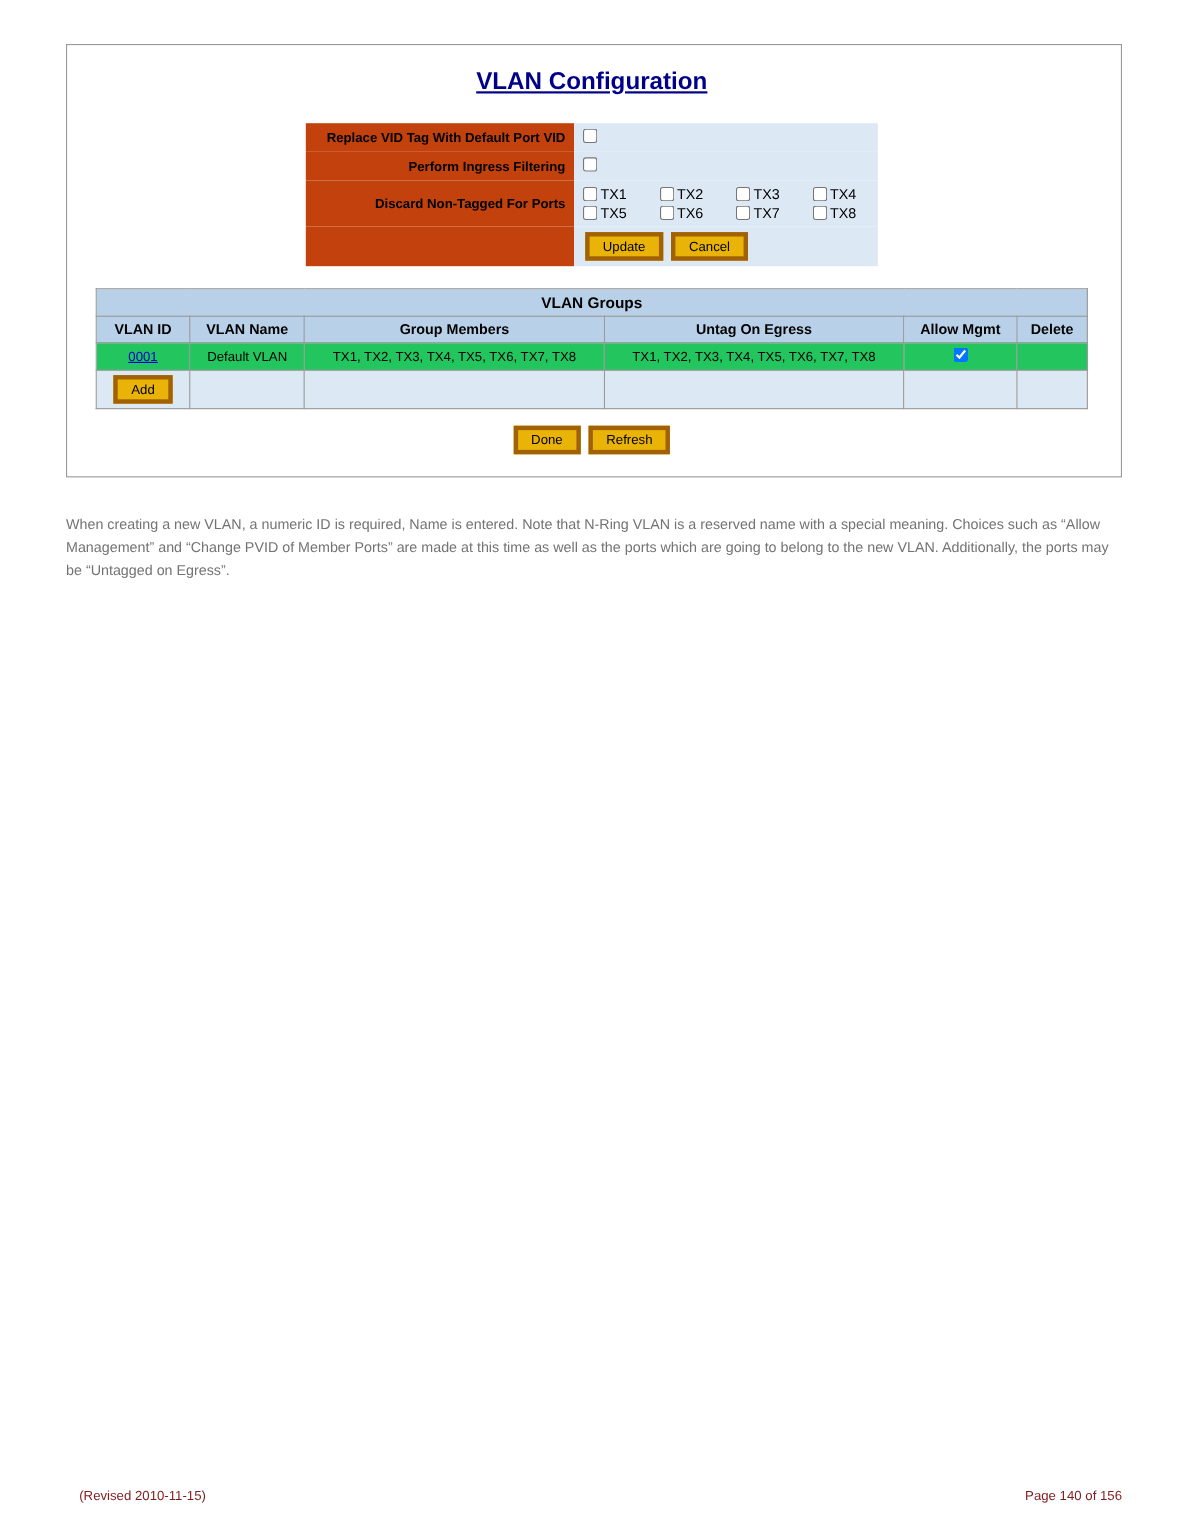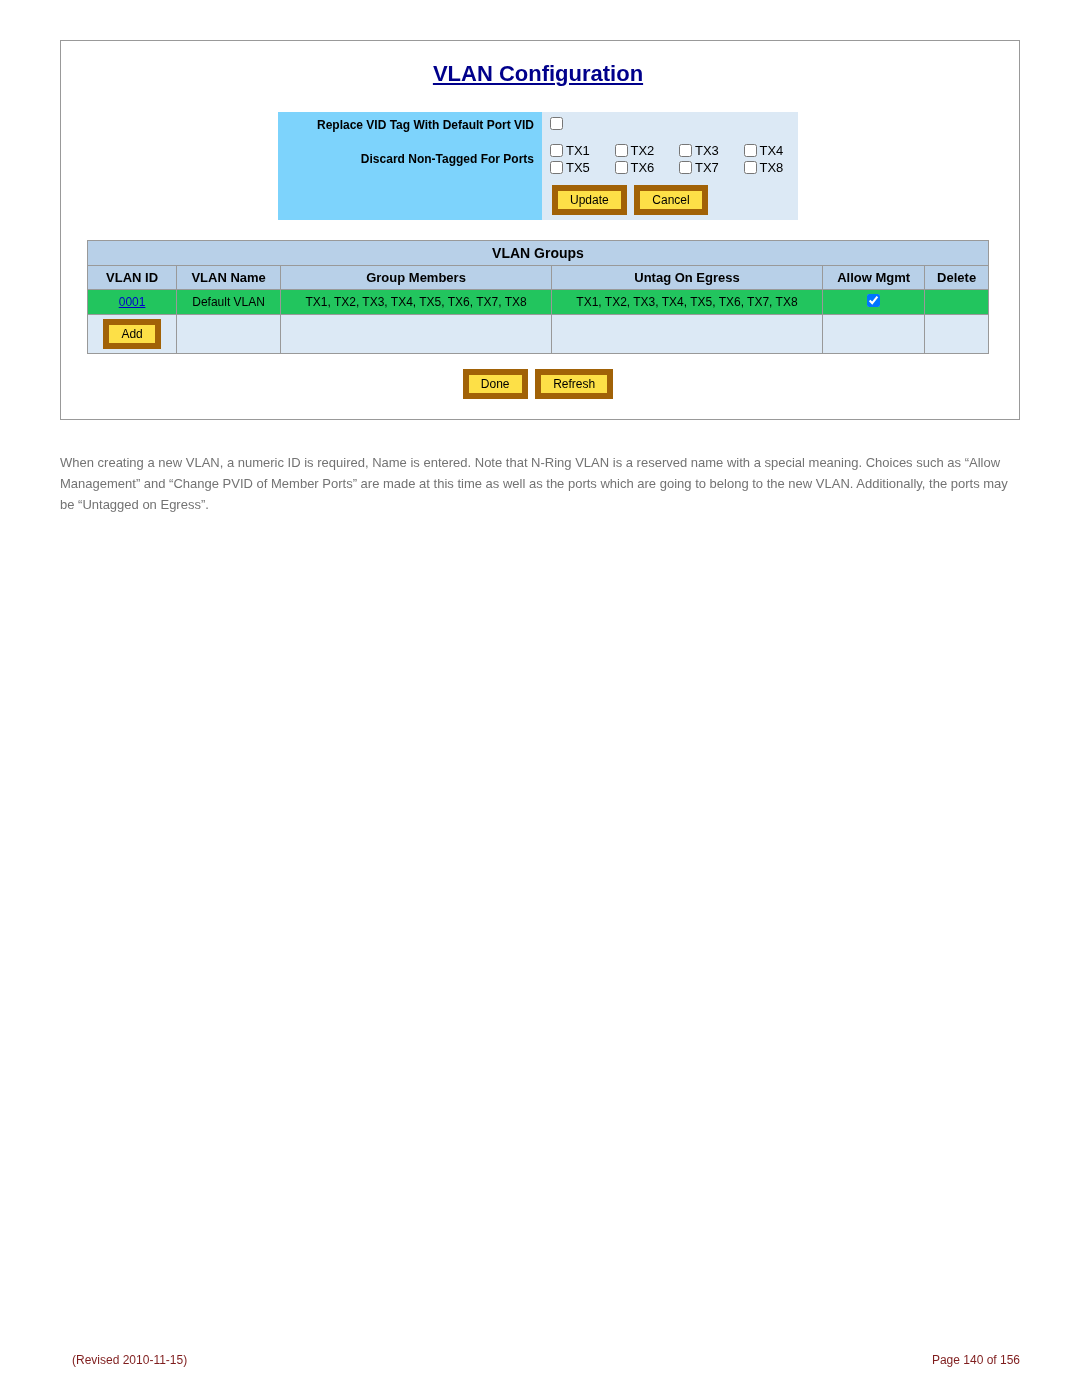--- a/index.html
+++ b/index.html
@@ -38,25 +38,25 @@
     .config-table {
       margin: 0 auto 20px auto;
       border-collapse: collapse;
       width: 520px;
     }
     .config-table td {
       padding: 5px 8px;
       vertical-align: middle;
     }
     .config-label-cell {
-      background: #7dd3fc;
+      background: #c2410c;
       text-align: right;
       font-weight: bold;
       font-size: 12px;
-      width: 264px;
+      width: 244px;
       padding: 6px 10px;
     }
     .config-value-cell {
       background: #dce9f5;
       padding: 6px 10px;
     }
 
     
     .ports-grid {
       display: grid;
@@ -65,22 +65,22 @@
     }
     .port-item {
       display: flex;
       align-items: center;
       gap: 3px;
       white-space: nowrap;
     }
     .btn {
       display: inline-block;
       padding: 2px 12px;
-      border: 6px solid #a16207;
-      background: #fde047;
+      border: 4px solid #a16207;
+      background: #eab308;
       cursor: pointer;
       font-size: 12px;
       font-family: Arial, sans-serif;
       margin: 0 2px;
     }
 
     
     .vlan-section {
       margin-top: 15px;
       border-radius: 12px;
@@ -164,20 +164,26 @@
     <table class="config-table">
 
       <tbody>
           <tr>
         <td class="config-label-cell">Replace VID Tag With Default Port VID</td>
         <td class="config-value-cell">
           <input type="checkbox" style="">
         </td>
       </tr>
 
+      <tr>
+        <td class="config-label-cell">Perform Ingress Filtering</td>
+        <td class="config-value-cell">
+          <input type="checkbox" style="">
+        </td>
+      </tr>
 
       <tr>
         <td class="config-label-cell">Discard Non-Tagged For Ports</td>
         <td class="config-value-cell">
           <div class="ports-grid">
             <div class="port-item">
               <input type="checkbox" style="">
               <span>TX1</span>
             </div>
             <div class="port-item">

